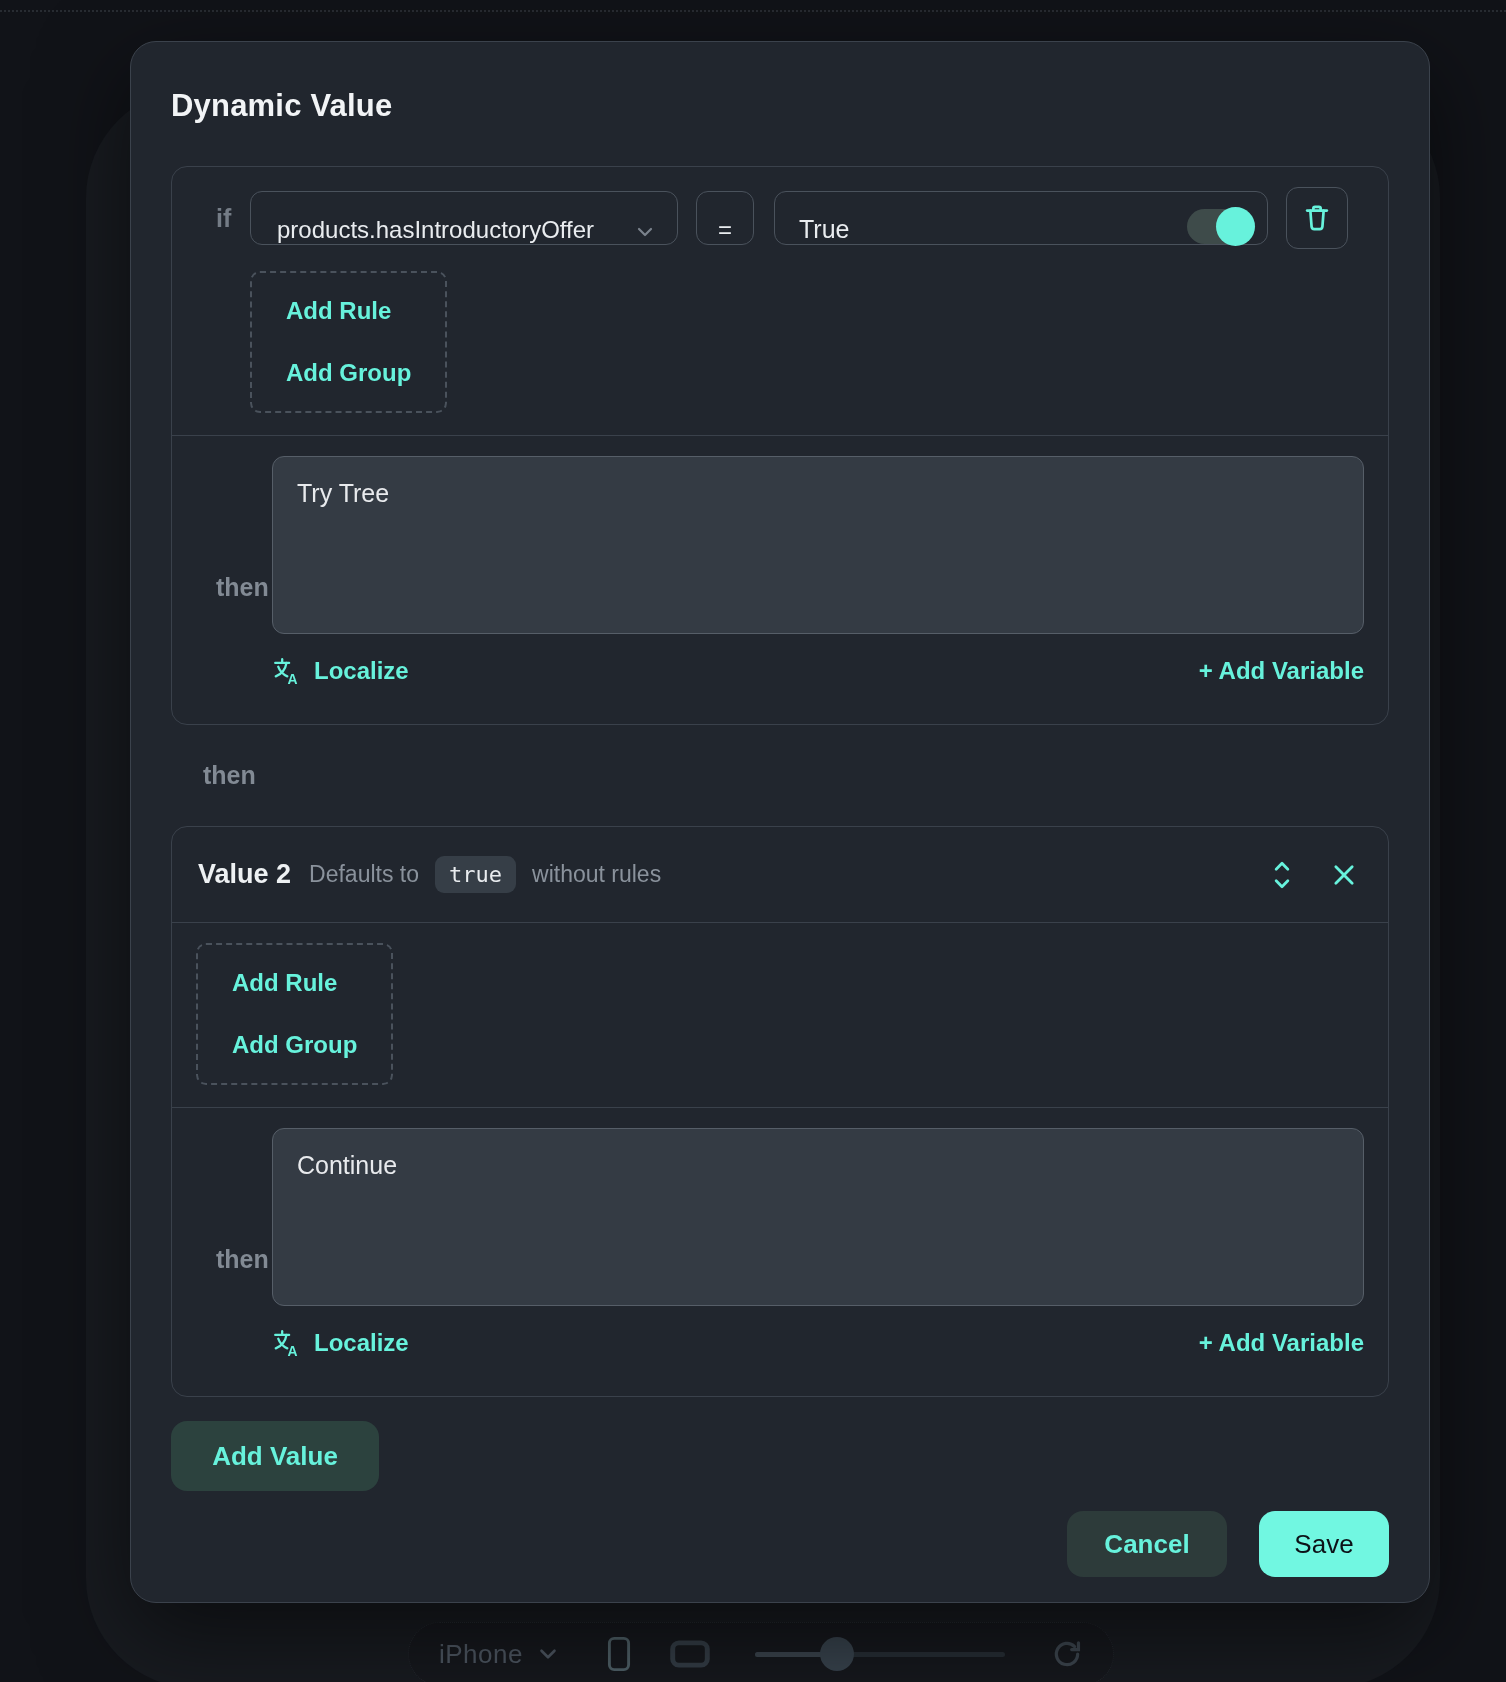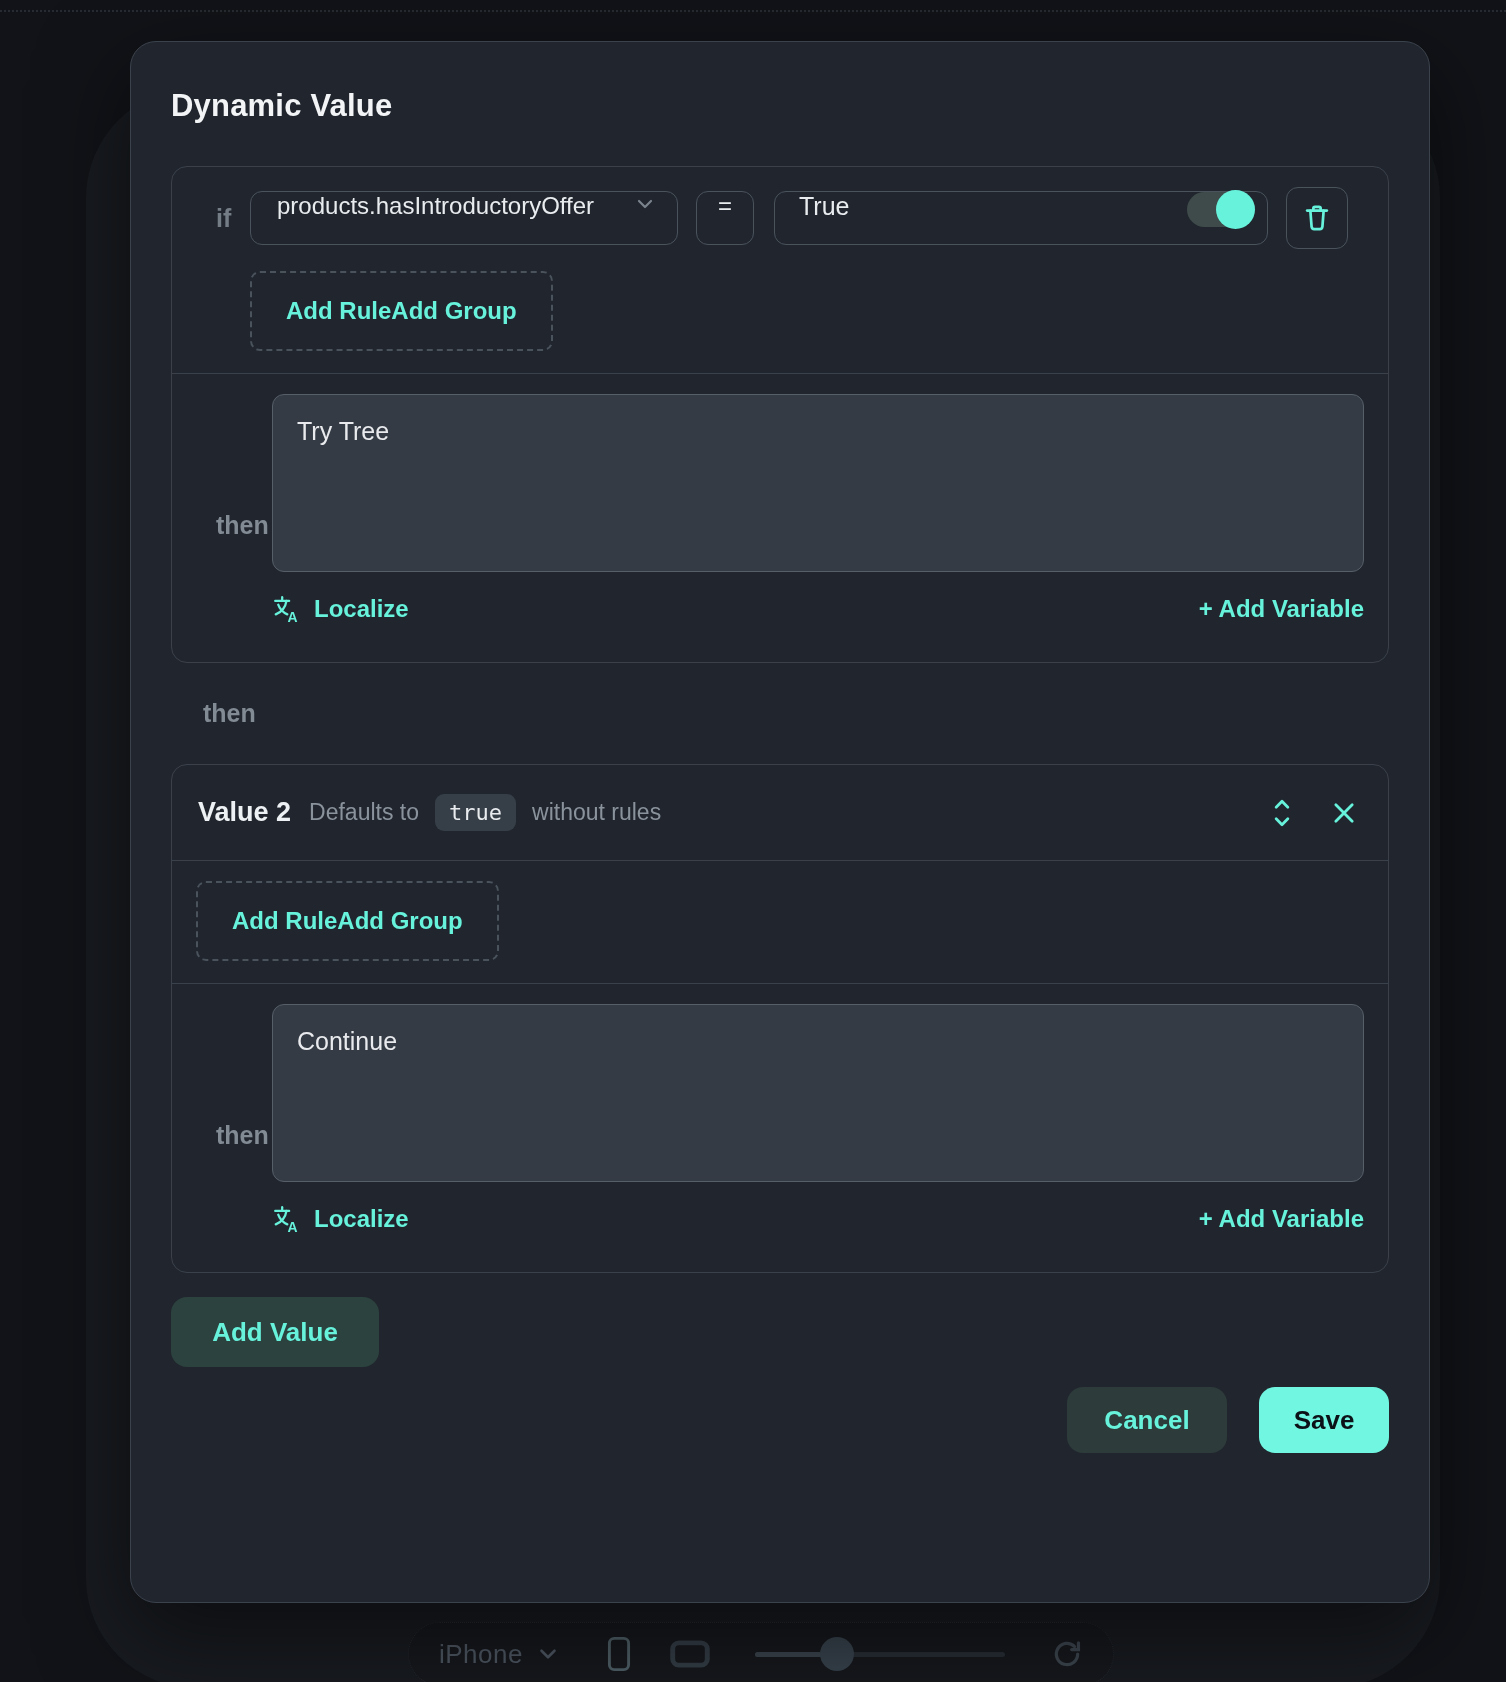--- a/index.html
+++ b/index.html
@@ -59,39 +59,39 @@
     font-size:22px; color:#e9ecef; background:#363e47; border-radius:9px; padding:6px 14px;
   }
   .header-icons { margin-left:auto; display:flex; align-items:center; gap:34px; }
   .icon-btn { background:none; border:none; cursor:pointer; display:flex; align-items:center; justify-content:center; padding:0; }
 
   .if-section { padding:20px 24px 22px 24px; }
   .if-row { display:flex; align-items:center; }
   .cond-label { width:54px; font-size:25px; font-weight:600; color:#747c86; padding-left:20px; }
   .field {
     height:54px; border:1px solid #4a525c; border-radius:12px;
-    display:flex; align-items:flex-start; background:transparent;
+    display:flex; align-items:flex-end; background:transparent;
   }
   .dd-field { width:428px; padding:0 20px 0 26px; margin-left:0; cursor:pointer; }
   .dd-text { font-size:24px; color:#e9ecef; }
   .dd-chevron { margin-left:auto; }
   .eq-box { width:58px; justify-content:center; margin-left:18px; font-size:24px; color:#e9ecef; cursor:pointer; }
   .val-field { width:494px; margin-left:20px; padding:0 14px 0 24px; }
   .val-text { font-size:25px; color:#e9ecef; }
   .toggle { margin-left:auto; position:relative; width:66px; height:35px; border-radius:18px; background:#3e4b4a; cursor:pointer; }
   .toggle-knob { position:absolute; right:-2px; top:-2px; width:39px; height:39px; border-radius:50%; background:#67f2dc; }
   .trash-btn {
     width:62px; height:62px; margin-left:18px; border:1px solid #4a525c; border-radius:12px;
     background:none; display:flex; align-items:center; justify-content:center; cursor:pointer;
   }
 
   .dashed-box {
-    display:inline-flex; align-items:flex-start; 
+    display:inline-flex; align-items:flex-start; gap:34px;
     margin-top:22px; padding:24px 34px;
-    border:2px dashed #4a525c; border-radius:10px;
+    border:2px dashed #4a525c; border-radius:10px;flex-direction:column;
   }
   .dashed-indent { margin-left:54px; }
   .link-btn { background:none; border:none; cursor:pointer; font-size:24px; font-weight:bold; color:#67f2dc; font-family:inherit; }
 
   .then-section { border-top:1px solid #3a414b; padding:20px 24px 38px 24px; display:flex; }
   .then-label { width:76px; padding-left:20px; font-size:25px; font-weight:600; color:#828a94; align-self:center; transform:translateY(16px); }
   .then-col { flex:1; }
   .then-input {
     width:100%; height:178px; resize:none; display:block;
     background:#343b44; border:1px solid #565e68; border-radius:12px;
@@ -108,21 +108,21 @@
     margin-top:24px; width:208px; height:70px; border:none; border-radius:16px;
     background:#2c423e; color:#67f2dc; font-size:26px; font-weight:bold; cursor:pointer; font-family:inherit;
   }
   .footer { margin-top:20px; display:flex; justify-content:flex-end; gap:32px; }
   .cancel-btn {
     width:160px; height:66px; border:none; border-radius:16px;
     background:#2d3b3a; color:#67f2dc; font-size:26px; font-weight:bold; cursor:pointer; font-family:inherit;
   }
   .save-btn {
     width:130px; height:66px; border:none; border-radius:16px;
-    background:#71f7e1; color:#0c1117; font-size:26px; font-weight:bold; cursor:pointer; font-family:inherit;
+    background:#71f7e1; color:#0c1117; font-size:26px; font-weight:normal; cursor:pointer; font-family:inherit;
   }
   svg { display:block; }
 </style>
 </head>
 <body>
 
 <div class="top-dotted"></div>
 <div class="preview-frame"></div>
 
 <div class="device-toolbar">

